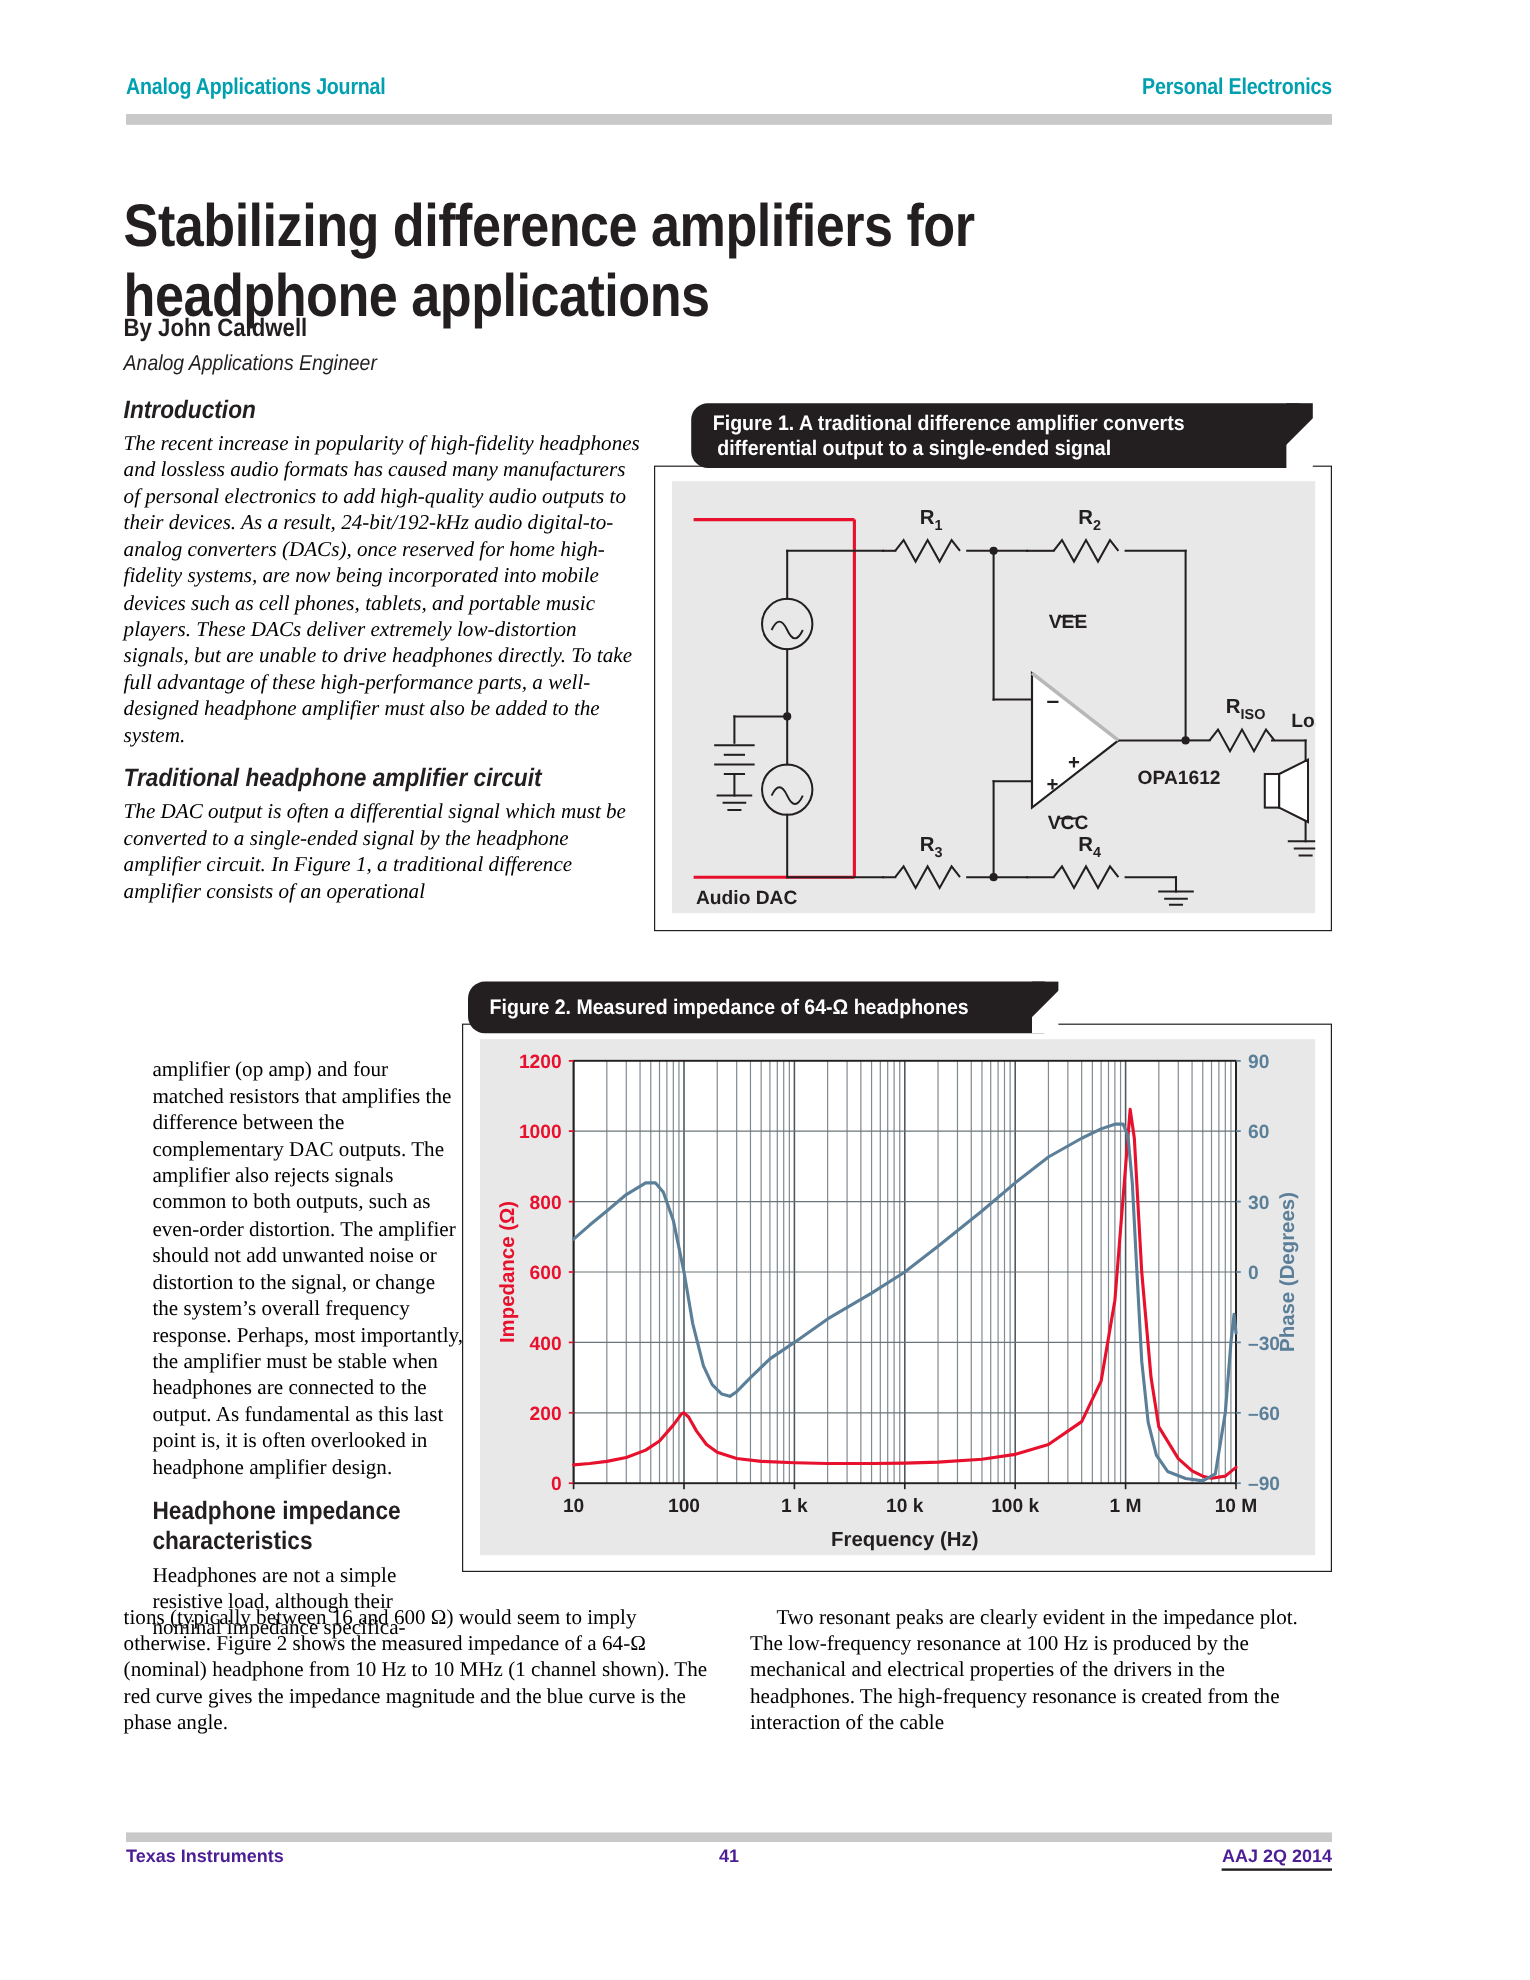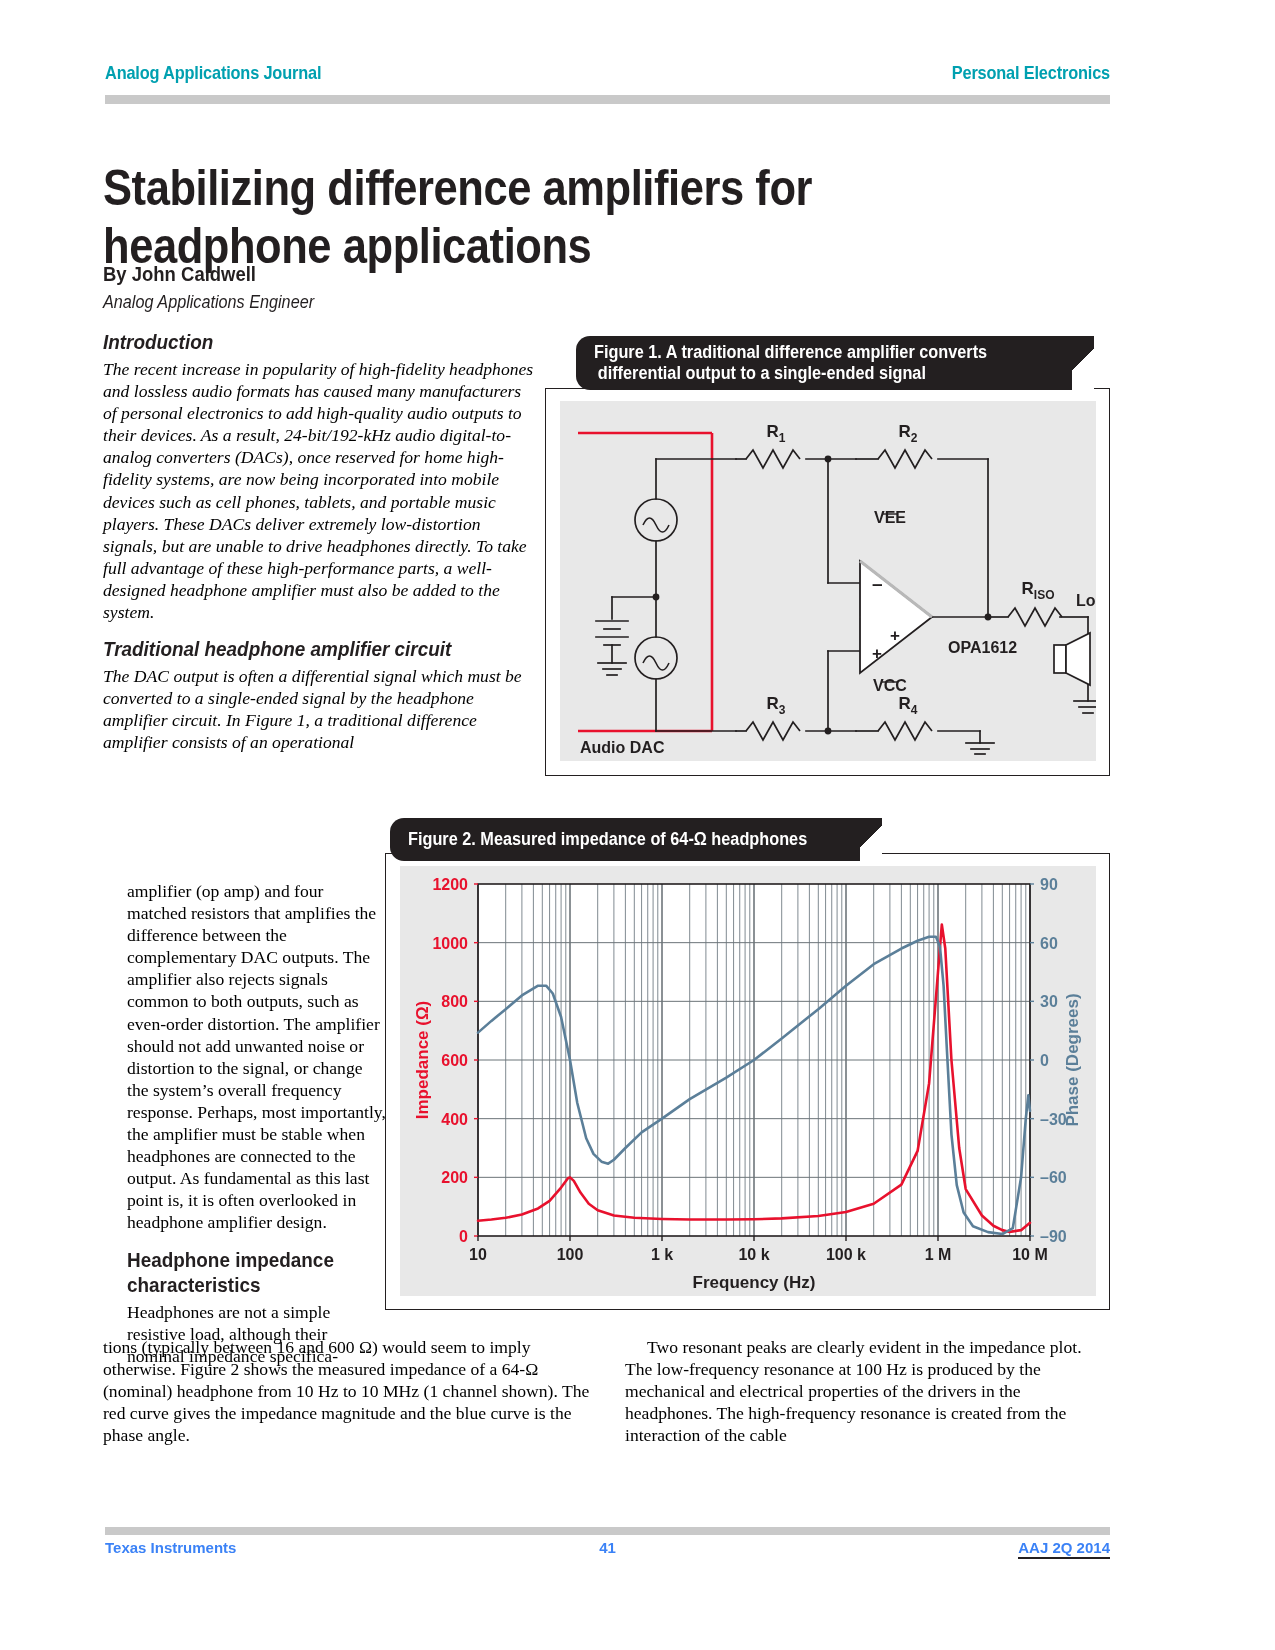--- a/index.html
+++ b/index.html
@@ -108,21 +108,21 @@
 
   
   .footrule {
     position:absolute; left:105px; top:1527px; width:1005px; height:8px;
     background:#c9c9c9;
   }
   .footer {
     position:absolute; left:105px; top:1539px; width:1005px;
     display:flex; justify-content:space-between; align-items:flex-start;
     font-family:"Liberation Sans", sans-serif;
-    font-weight:bold; font-size:15px; color:#3b82f6;
+    font-weight:bold; font-size:15px; color:#4c1d95;
   }
   .footer .mid { position:absolute; left:50%; transform:translateX(-50%); }
   .footer .right { position:relative; }
   .footer .right:after {
     content:""; position:absolute; left:0; right:0; bottom:-3px; height:2px; background:#231f20;
   }
 </style>
 </head>
 <body>
 

